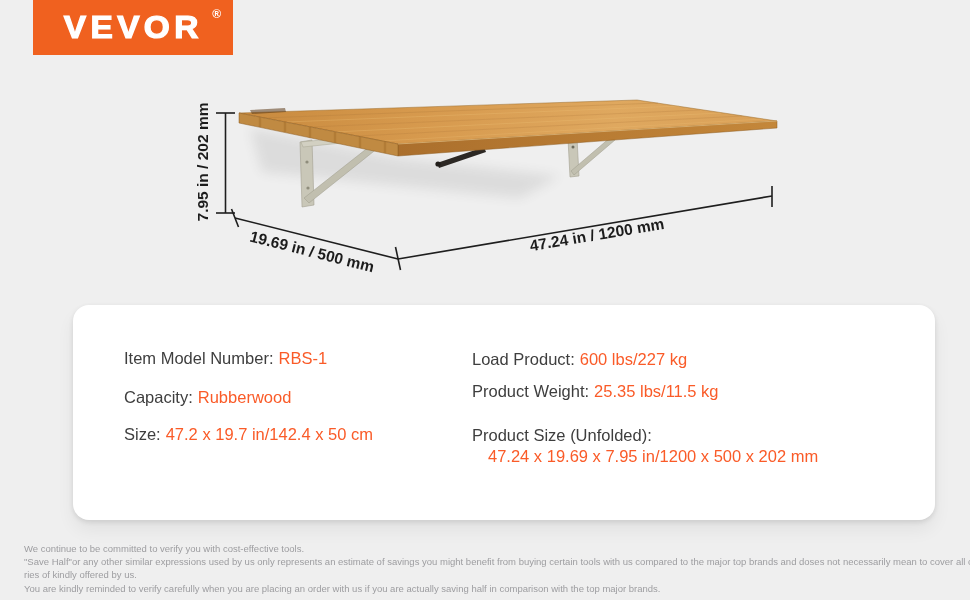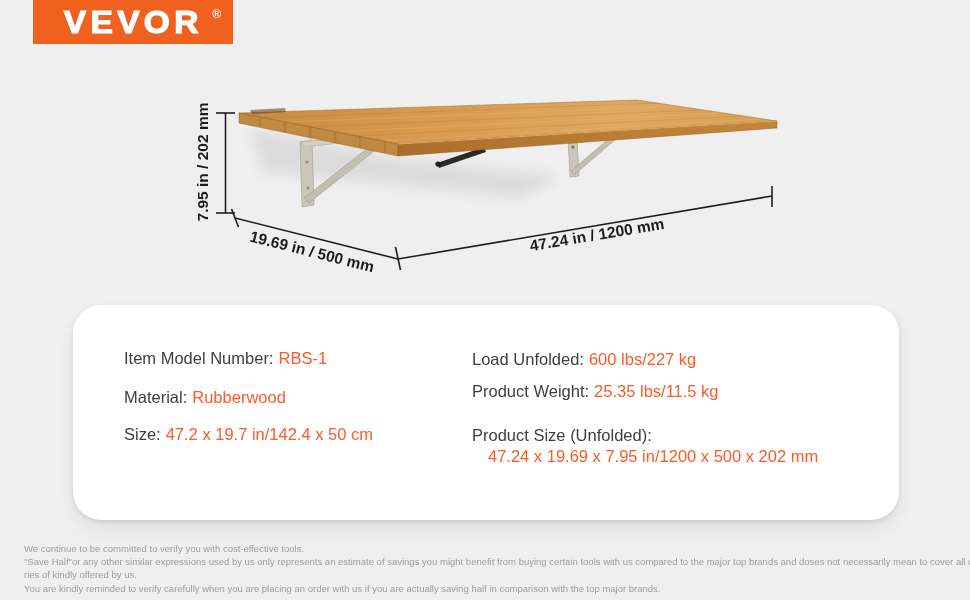--- a/index.html
+++ b/index.html
@@ -1,37 +1,37 @@
 <!DOCTYPE html>
 <html><head>
 <meta charset="utf-8">
 <style>
   html,body{margin:0;padding:0;}
   body{font-family:"Liberation Sans", sans-serif; background:#e9e9e9;}
   .page{position:relative;width:970px;height:600px;background:#efefef;overflow:hidden;}
 
   
-  .logo{position:absolute;left:33px;top:0;width:200px;height:44px;background:#f0611f;
+  .logo{position:absolute;left:33px;top:0;width:200px;height:55px;background:#f0611f;
         display:flex;align-items:center;justify-content:center;}
   .logo-text{color:#ffffff;font-size:31px;font-weight:900;letter-spacing:4px;
              -webkit-text-stroke:1.2px #ffffff;transform:scaleX(1.08);line-height:55px;}
   .logo-reg{position:absolute;right:12px;top:7px;color:#ffffff;font-size:12px;font-weight:700;
             -webkit-text-stroke:0;}
 
   
   .diagram-svg{position:absolute;left:0;top:0;width:970px;height:320px;}
   .dim-label{position:absolute;font-weight:700;font-size:15.5px;color:#1c1c1c;
              white-space:nowrap;text-align:center;}
   .dim-height{left:133px;top:153px;width:140px;transform:rotate(-90deg);}
   .dim-depth{left:232px;top:243px;width:160px;transform:rotate(14.2deg);}
   .dim-width{left:512px;top:226px;width:170px;transform:rotate(-9.5deg);}
 
   
   .spec-card{position:absolute;left:73px;top:305px;width:826px;height:215px;background:#ffffff;
-             border-radius:28px;box-shadow:0 2px 5px rgba(0,0,0,0.10), 0 10px 18px rgba(0,0,0,0.06);}
+             border-radius:16px;box-shadow:0 2px 5px rgba(0,0,0,0.10), 0 10px 18px rgba(0,0,0,0.06);padding-left:36px;}
   .spec-row{position:absolute;font-size:16.5px;line-height:21px;color:#3e3e3e;white-space:nowrap;}
   .spec-label{color:#3e3e3e;}
   .spec-value{color:#fa5b28;margin-left:5px;}
   .col-left{left:51px;}
   .col-right{left:399px;}
   .r1l{top:43px;} .r2l{top:82px;} .r3l{top:119px;} .r4l{top:158px;}
   .r1r{top:44px;} .r2r{top:76px;} .r3r{top:120px;}
   .spec-row.stacked .spec-label{display:block;}
   .spec-row.stacked .spec-value{display:block;margin-left:16px;}
 
@@ -141,28 +141,28 @@
 
   <div class="dim-label dim-height">7.95 in / 202 mm</div>
   <div class="dim-label dim-depth">19.69 in / 500 mm</div>
   <div class="dim-label dim-width">47.24 in / 1200 mm</div>
 
   <div class="spec-card">
     <div class="spec-row col-left r1l">
       <span class="spec-label">Item Model Number:</span><span class="spec-value">RBS-1</span>
     </div>
     <div class="spec-row col-left r2l">
-      <span class="spec-label">Material:</span><span class="spec-value">Rubberwood</span>
+      <span class="spec-label">Capacity:</span><span class="spec-value">Rubberwood</span>
     </div>
     <div class="spec-row col-left r3l">
       <span class="spec-label">Size:</span><span class="spec-value">47.2 x 19.7 in/142.4 x 50 cm</span>
     </div>
 
     <div class="spec-row col-right r1r">
-      <span class="spec-label">Load Unfolded:</span><span class="spec-value">600 lbs/227 kg</span>
+      <span class="spec-label">Load Product:</span><span class="spec-value">600 lbs/227 kg</span>
     </div>
     <div class="spec-row col-right r2r">
       <span class="spec-label">Product Weight:</span><span class="spec-value">25.35 lbs/11.5 kg</span>
     </div>
     <div class="spec-row col-right r3r stacked">
       <span class="spec-label">Product Size (Unfolded):</span>
         <span class="spec-value">47.24 x 19.69 x 7.95 in/1200 x 500 x 202 mm</span>
     </div>
   </div>
 

